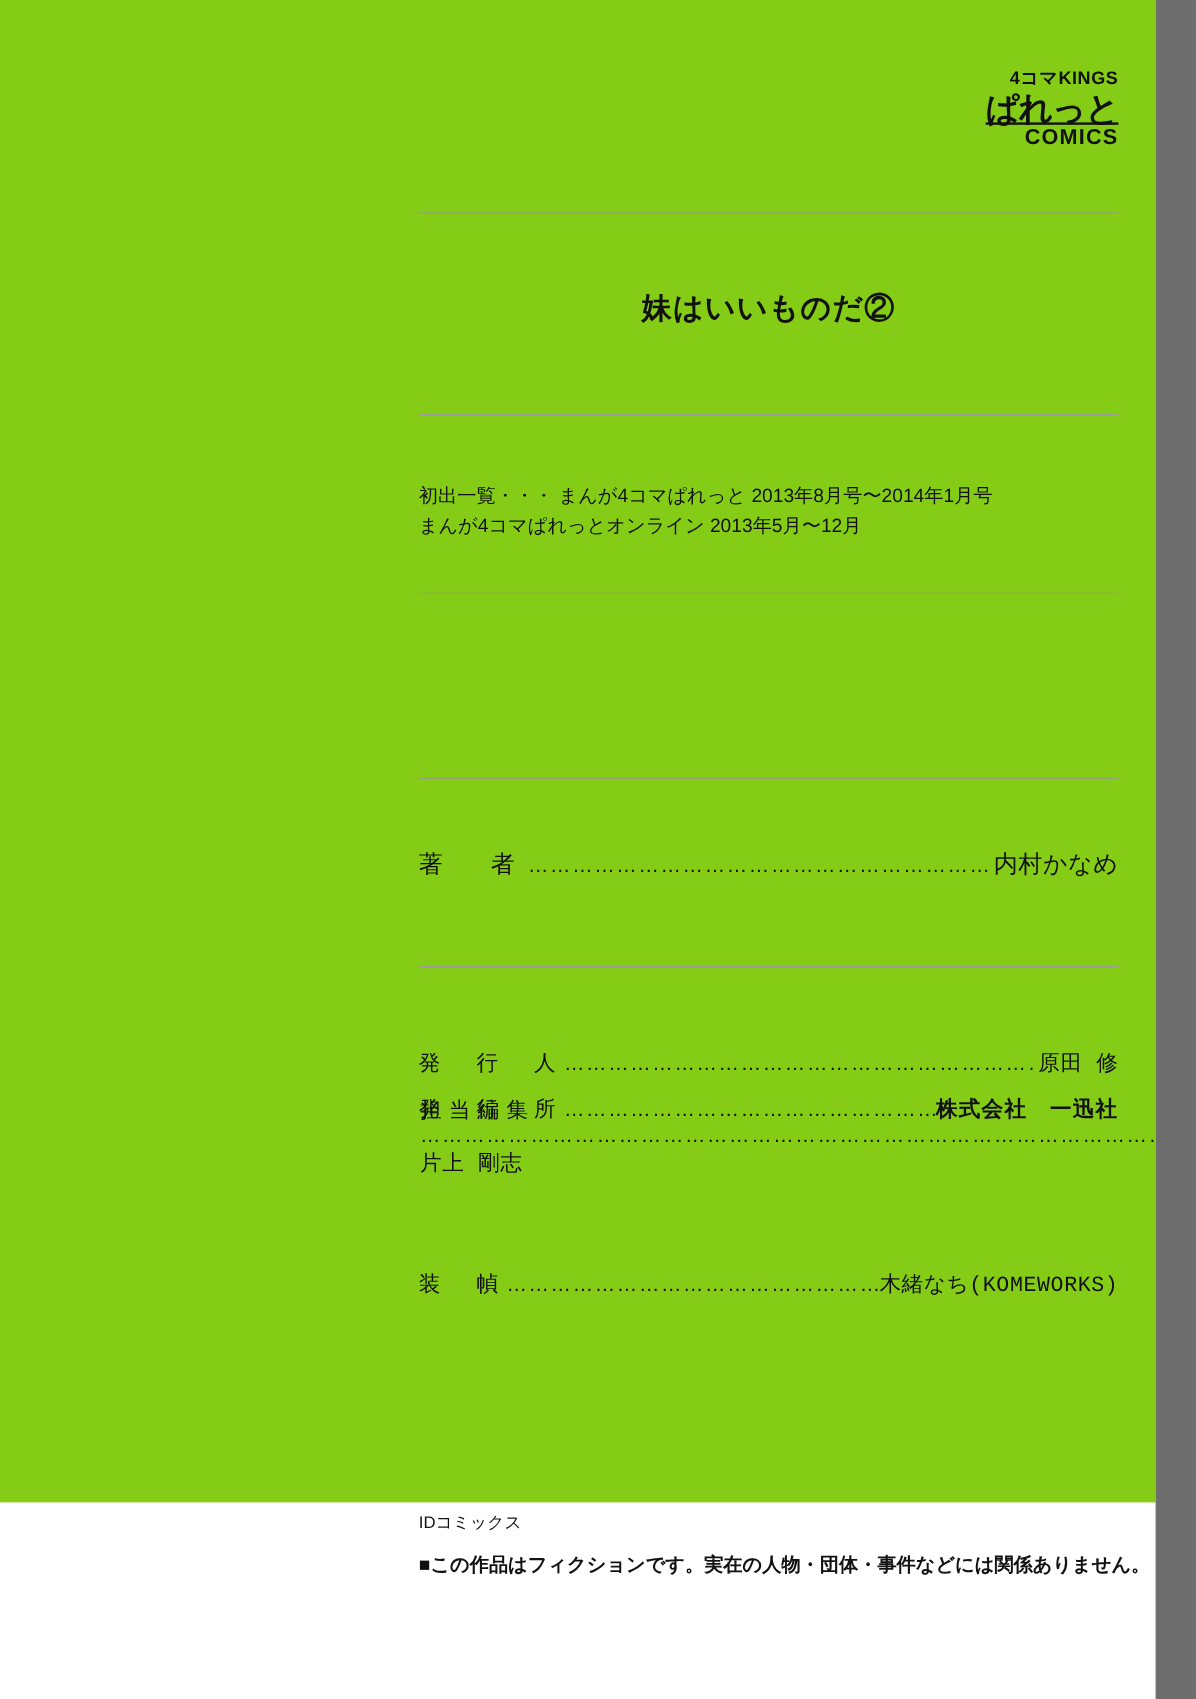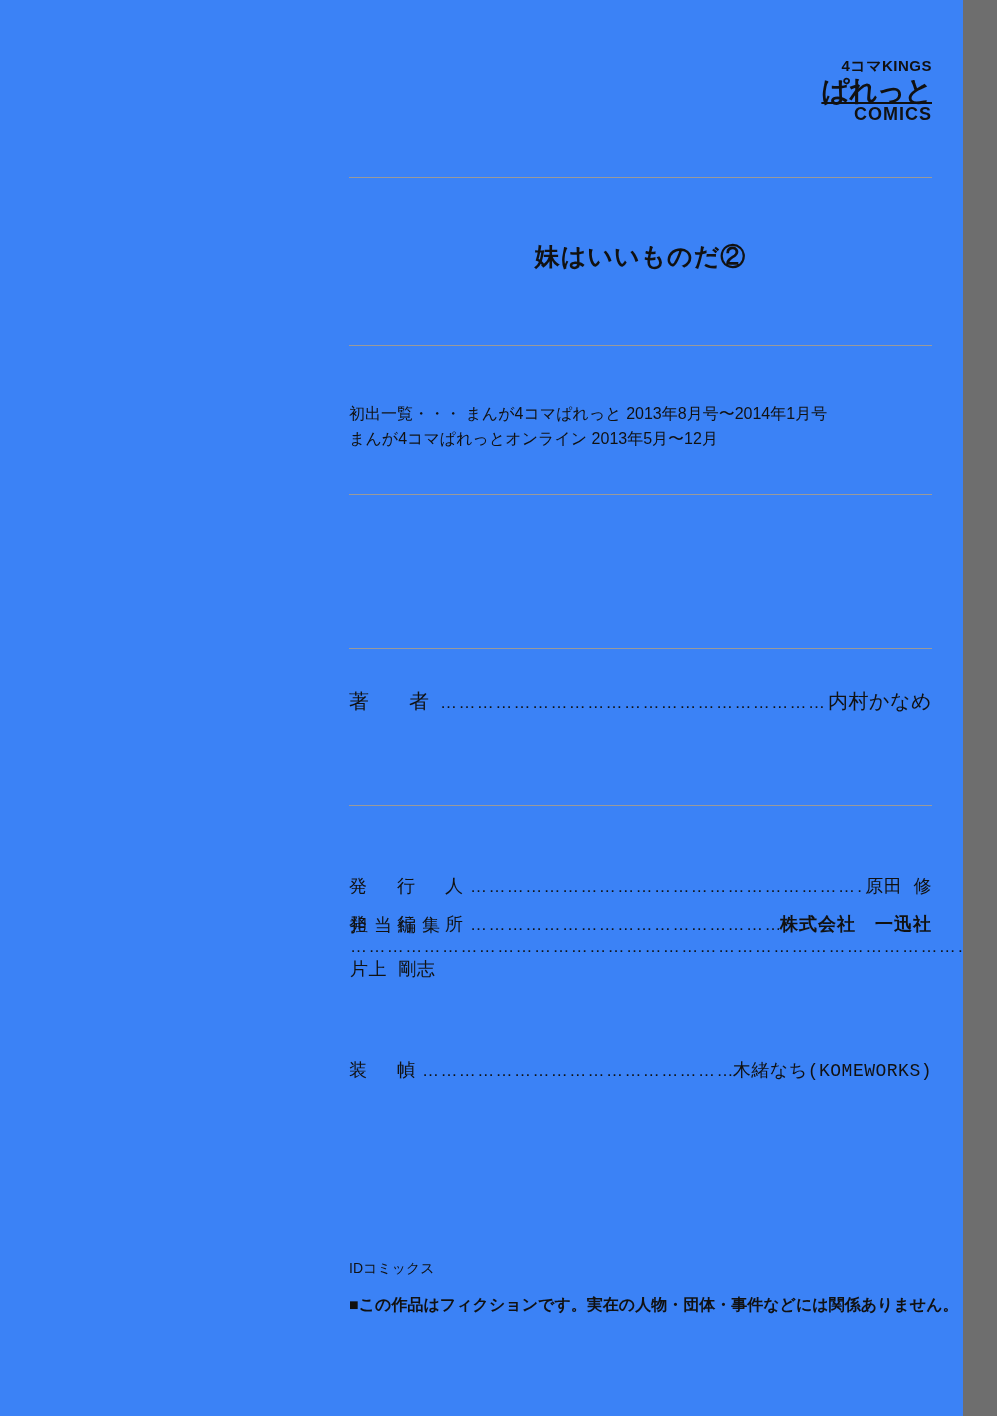--- a/index.html
+++ b/index.html
@@ -12,22 +12,22 @@
     height: 1416px;
     font-family: "Liberation Sans", sans-serif;
     color: #111111;
     position: relative;
     overflow: hidden;
   }
   .page {
     position: absolute;
     left: 0; top: 0;
     width: 963px;
-    height: 1416px;
-    background: #3b82f6;
+    height: 1252px;
+    background: #84cc16;
   }
   .gutter {
     position: absolute;
     right: 0; top: 0;
     width: 34px;
     height: 1416px;
     background: #6e6e6e;
   }
   .content {
     position: absolute;
@@ -126,21 +126,21 @@
     font-size: 17px;
     letter-spacing: 1.4px;
     color: #111;
     margin: 0 1px;
   }
   .credit-row .value {
     flex: 0 0 auto;
     letter-spacing: 0.5px;
     font-family: Liberation Mono, monospace;
   }
-  .credit-author { top: 688px; font-size: 20px; }
+  .credit-author { top: 707px; font-size: 20px; }
   .credit-author .label { letter-spacing: 10px; }
   .credit-author .value { font-size: 20px; }
 
   .credit-publisher-person { top: 874px; }
   .credit-editor { top: 913px; flex-direction: column; }
   .credit-company { top: 912px; }
   .credit-company .value { font-weight: bold; letter-spacing: 1px; }
   .credit-design { top: 1058px; }
 
   

